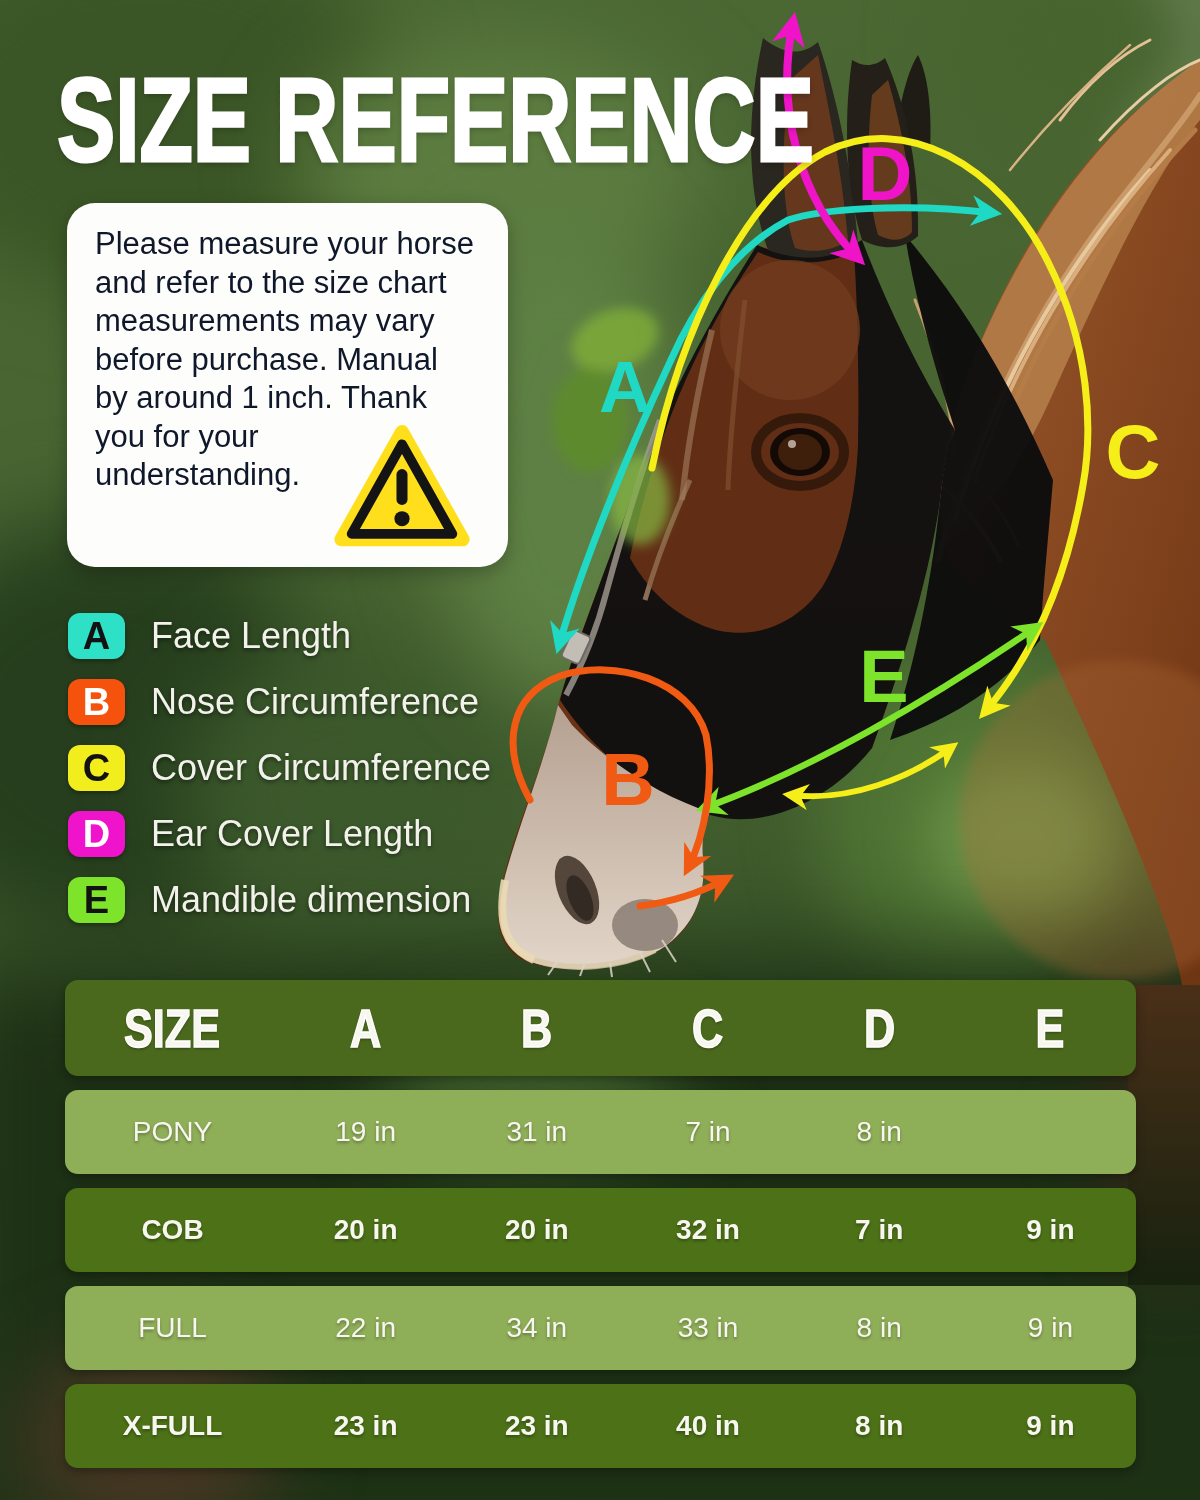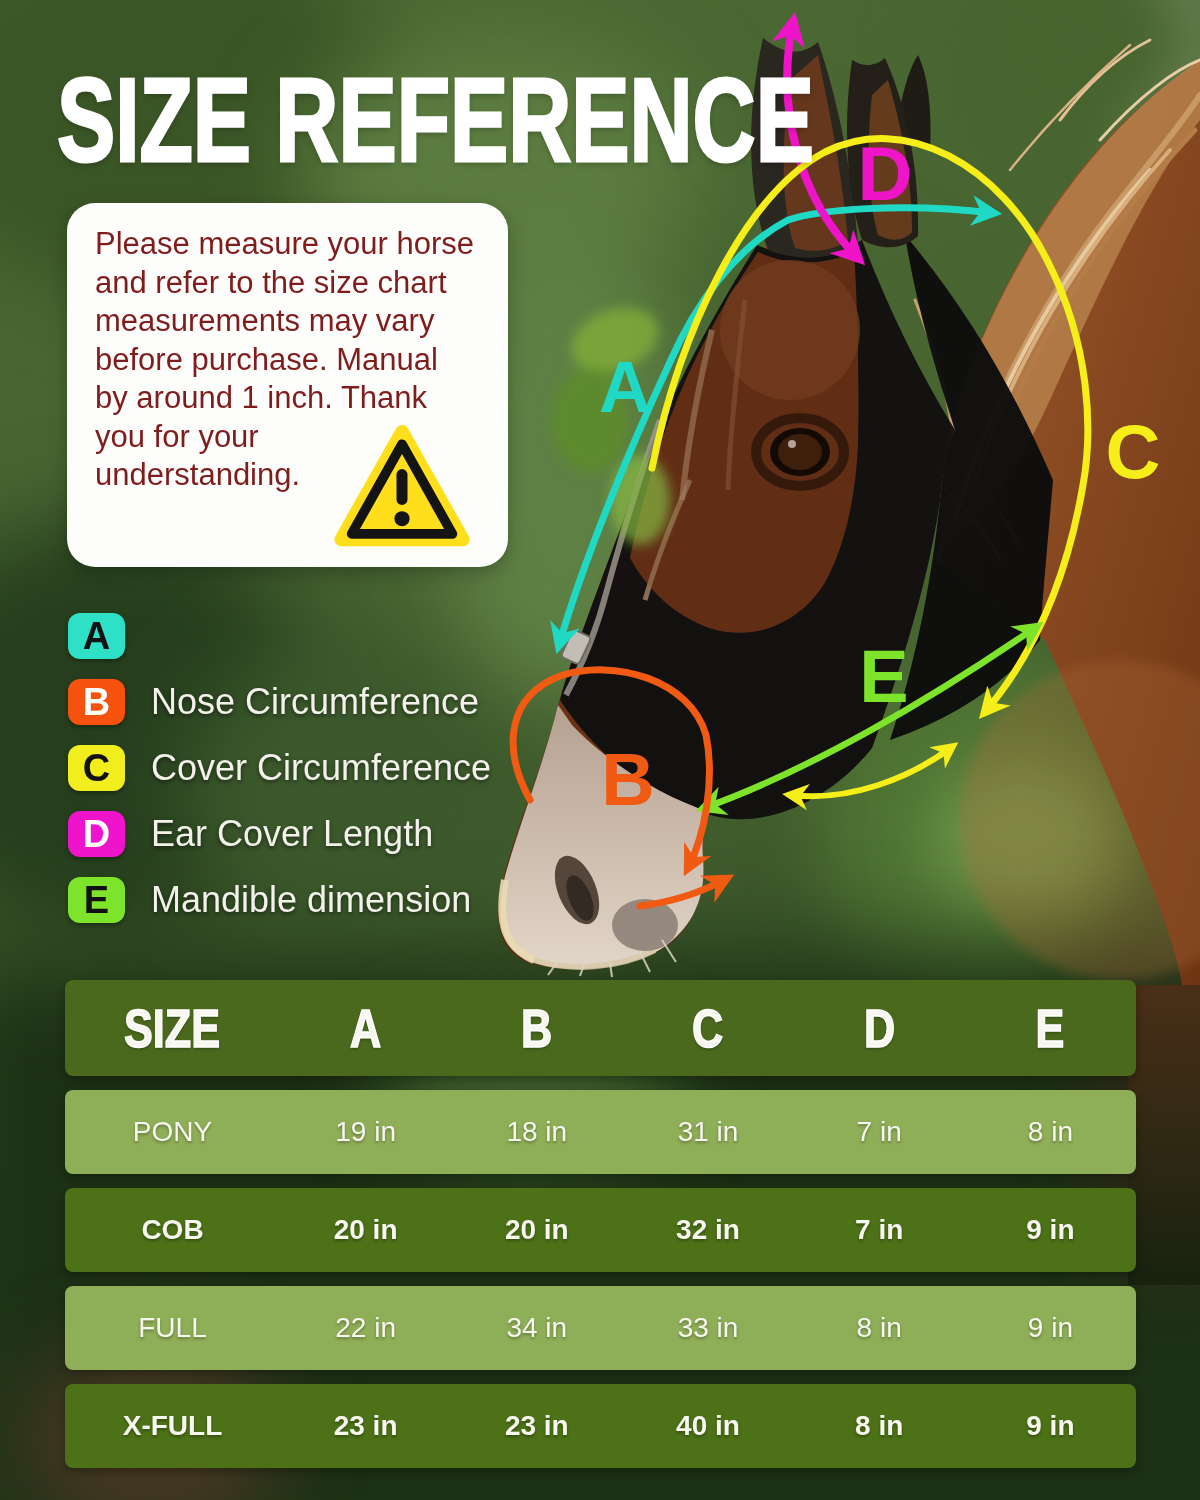--- a/index.html
+++ b/index.html
@@ -26,40 +26,40 @@
 
   
   .title{position:absolute;left:57px;top:52px;z-index:3;color:#fff;
          font-size:118px;font-weight:700;letter-spacing:0px;white-space:nowrap;
          transform:scaleX(.74);transform-origin:left center;
          -webkit-text-stroke:3px #ffffff;text-shadow:0 3px 8px rgba(0,0,0,.25);}
 
   
   .notice{position:absolute;left:67px;top:203px;width:441px;height:364px;z-index:3;
           background:#fdfdfb;border-radius:28px;box-shadow:0 6px 18px rgba(0,0,0,.25);}
-  .notice-text{position:absolute;left:28px;top:22px;color:#7f1d1d;
+  .notice-text{position:absolute;left:28px;top:22px;color:#0f172a;
                font-size:31px;line-height:38.5px;}
   .warn{position:absolute;left:266px;top:220px;width:138px;height:128px;}
 
   
   .legend{position:absolute;left:68px;top:613px;z-index:3;}
   .legend-item{display:flex;align-items:center;height:46px;margin-bottom:20px;}
   .badge{width:57px;height:46px;border-radius:12px;display:flex;align-items:center;justify-content:center;
          font-size:38px;font-weight:700;box-shadow:0 2px 4px rgba(0,0,0,.35);}
   .badge-a{background:#2de0c6;color:#121212;}
   .badge-b{background:#f5520e;color:#ffffff;}
   .badge-c{background:#f2ed1d;color:#121212;}
   .badge-d{background:#ef13cb;color:#ffffff;}
   .badge-e{background:#7de32b;color:#121212;}
   .legend-label{margin-left:26px;font-size:36px;color:#f2f2ea;text-shadow:0 2px 4px rgba(0,0,0,.5);}
 
   
   .size-table{position:absolute;left:65px;top:980px;width:1071px;z-index:3;}
   .t-row{display:grid;grid-template-columns:215px repeat(5,1fr);align-items:center;
-         border-radius:8px;box-shadow:0 4px 10px rgba(0,0,0,.3);}
+         border-radius:13px;box-shadow:0 4px 10px rgba(0,0,0,.3);}
   .t-head{height:96px;background:#4a691c;}
   .t-body{height:84px;margin-top:14px;}
   .row-light{background:#8fae58;}
   .row-dark{background:#4c7117;font-weight:bold;}
   .cell{text-align:center;color:#f7f7ef;font-size:28px;text-shadow:0 2px 3px rgba(0,0,0,.3);}
   .t-head .cell{font-size:54px;font-weight:700;-webkit-text-stroke:1.5px #fff;}
   .cond{display:inline-block;transform:scaleX(.8);}
 </style>
 </head>
 <body>
@@ -232,20 +232,21 @@
       <path d="M50 6 L94 84 H6 Z" fill="#ffdf1b" stroke="#ffdf1b" stroke-width="10" stroke-linejoin="round"></path>
       <path d="M50 15 L86.5 80 H13.5 Z" fill="none" stroke="#141414" stroke-width="7" stroke-linejoin="round"></path>
       <rect x="46" y="33" width="8" height="26" rx="4" fill="#141414"></rect>
       <circle cx="50" cy="69" r="5.5" fill="#141414"></circle>
     </svg>
   </div>
 
   <div class="legend">
     <div class="legend-item">
       <div class="badge badge-a">A</div>
+      <div class="legend-label">Face Length</div>
     </div>
     <div class="legend-item">
       <div class="badge badge-b">B</div>
       <div class="legend-label">Nose Circumference</div>
     </div>
     <div class="legend-item">
       <div class="badge badge-c">C</div>
       <div class="legend-label">Cover Circumference</div>
     </div>
     <div class="legend-item">
@@ -263,21 +264,20 @@
       <div class="cell"><span class="cond">SIZE</span></div>
       <div class="cell"><span class="cond">A</span></div>
       <div class="cell"><span class="cond">B</span></div>
       <div class="cell"><span class="cond">C</span></div>
       <div class="cell"><span class="cond">D</span></div>
       <div class="cell"><span class="cond">E</span></div>
     </div>
     <div class="t-row t-body row-light">
       <div class="cell">PONY</div>
       <div class="cell">19 in</div>
-      <div class="cell">18 in</div>
       <div class="cell">31 in</div>
       <div class="cell">7 in</div>
       <div class="cell">8 in</div>
     </div>
     <div class="t-row t-body row-dark">
       <div class="cell">COB</div>
       <div class="cell">20 in</div>
       <div class="cell">20 in</div>
       <div class="cell">32 in</div>
       <div class="cell">7 in</div>

